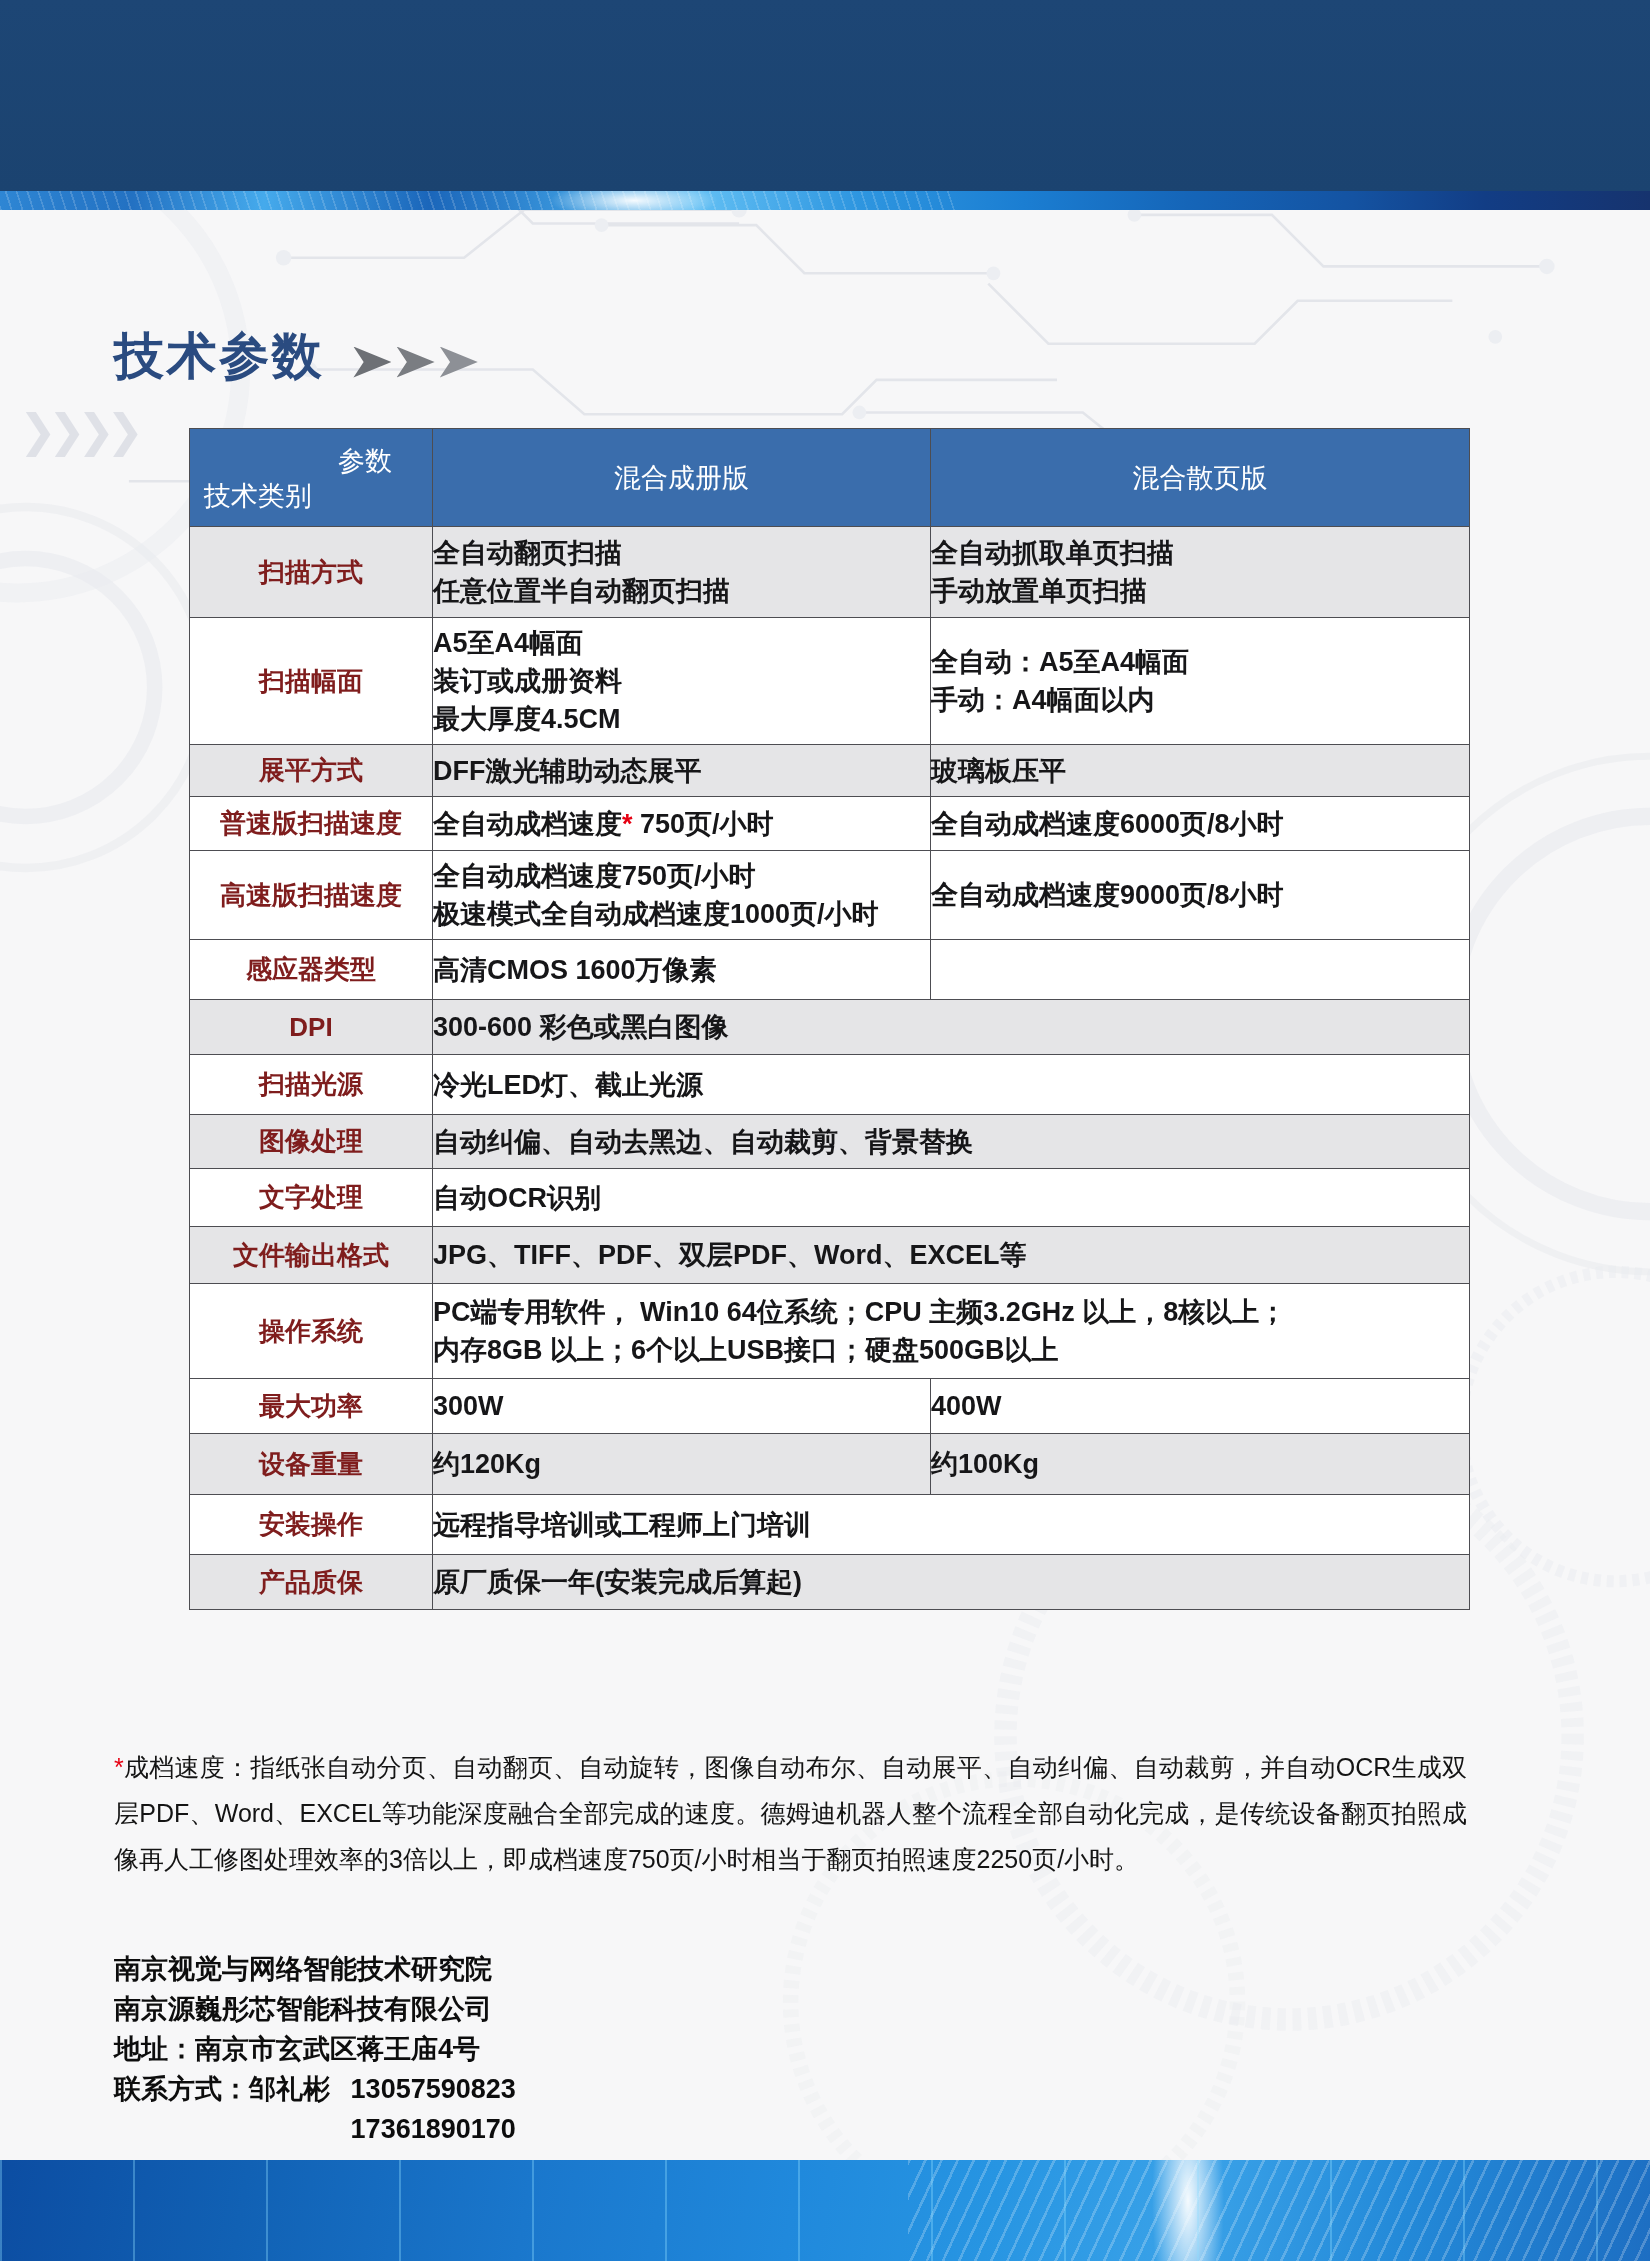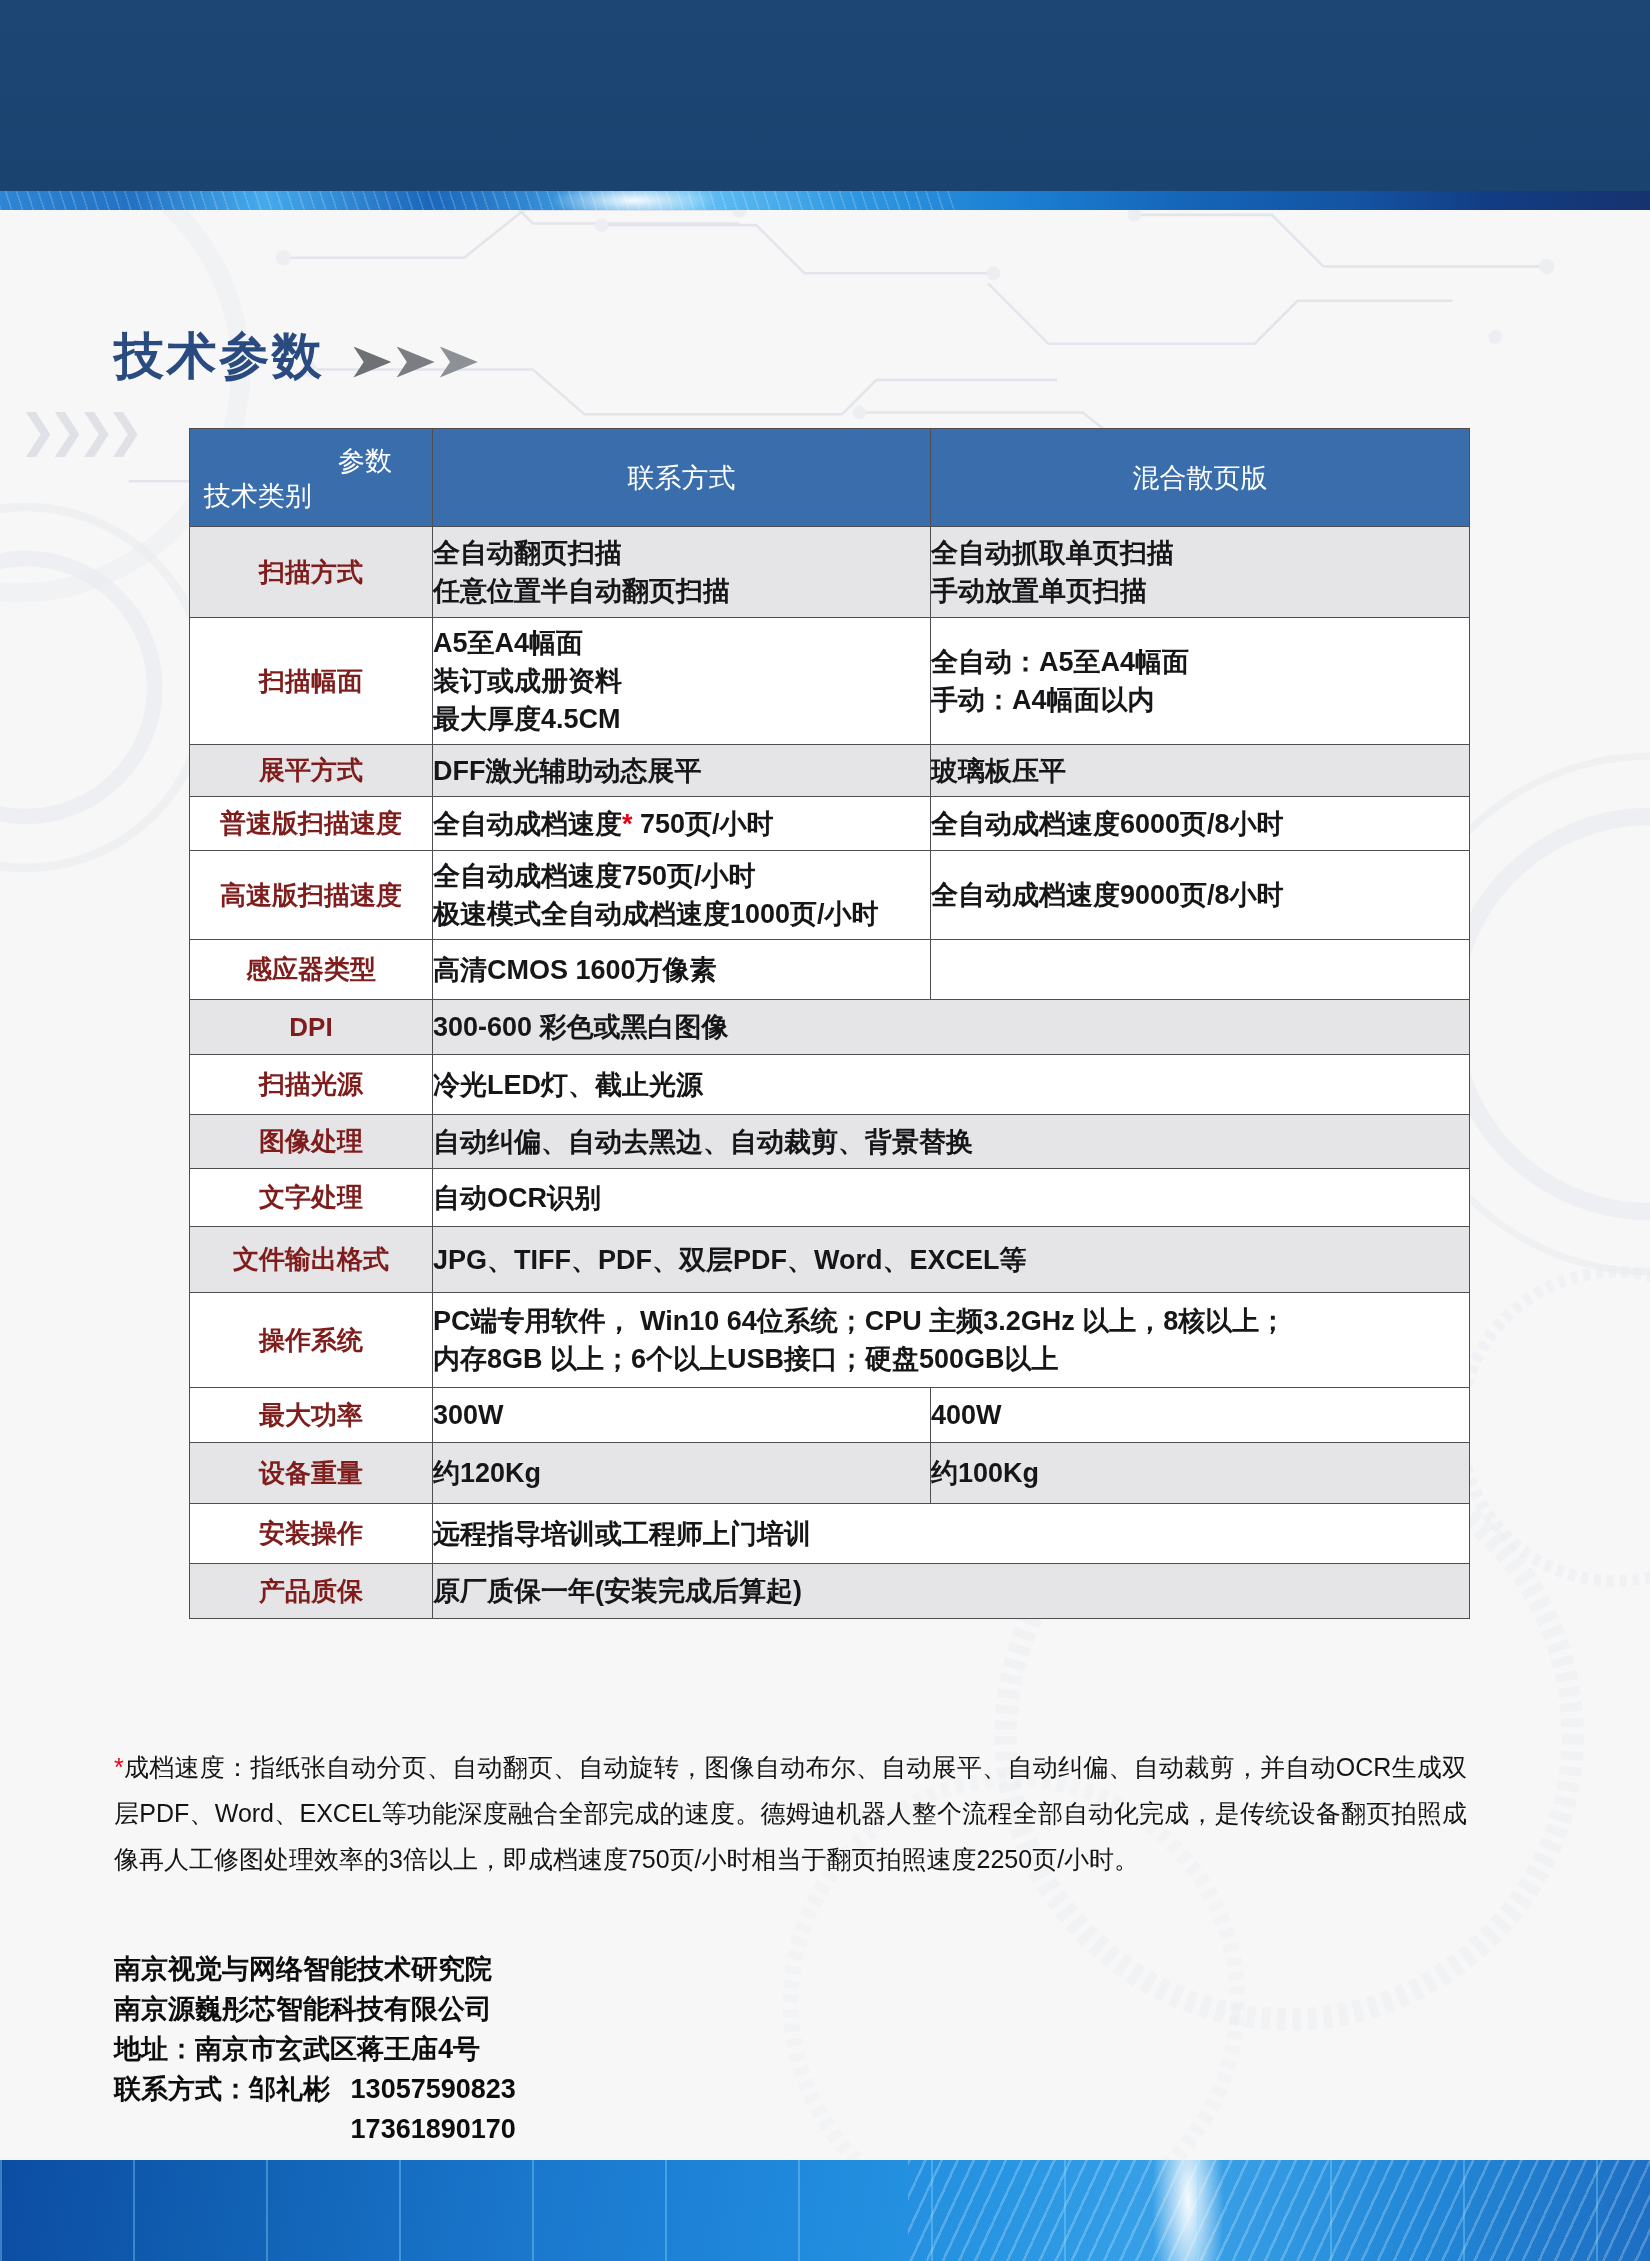--- a/index.html
+++ b/index.html
@@ -163,21 +163,21 @@
         <col style="width:243px">
         <col style="width:498px">
         <col style="width:539px">
       </colgroup>
     <thead>
       <tr style="height:98px">
         <th class="corner">
           <span class="corner-param">参数</span>
           <span class="corner-cat">技术类别</span>
         </th>
-        <th>联系方式</th>
+        <th>混合成册版</th>
         <th>混合散页版</th>
       </tr>
     </thead>
     <tbody>
       <tr class="gray" style="height:91px">
         <td class="label-cell">扫描方式</td>
         <td class="val">
           <div>全自动翻页扫描</div>
           <div>任意位置半自动翻页扫描</div>
         </td>
@@ -232,21 +232,21 @@
         <td class="val" colspan="2">冷光LED灯、截止光源</td>
       </tr>
       <tr class="gray" style="height:54px">
         <td class="label-cell">图像处理</td>
         <td class="val" colspan="2">自动纠偏、自动去黑边、自动裁剪、背景替换</td>
       </tr>
       <tr style="height:58px">
         <td class="label-cell">文字处理</td>
         <td class="val" colspan="2">自动OCR识别</td>
       </tr>
-      <tr class="gray" style="height:66px">
+      <tr class="gray" style="height:57px">
         <td class="label-cell">文件输出格式</td>
         <td class="val" colspan="2">JPG、TIFF、PDF、双层PDF、Word、EXCEL等</td>
       </tr>
       <tr style="height:95px">
         <td class="label-cell">操作系统</td>
         <td class="val" colspan="2">
           <div>PC端专用软件， Win10 64位系统；CPU 主频3.2GHz 以上，8核以上；</div>
           <div>内存8GB 以上；6个以上USB接口；硬盘500GB以上</div>
         </td>
       </tr>

